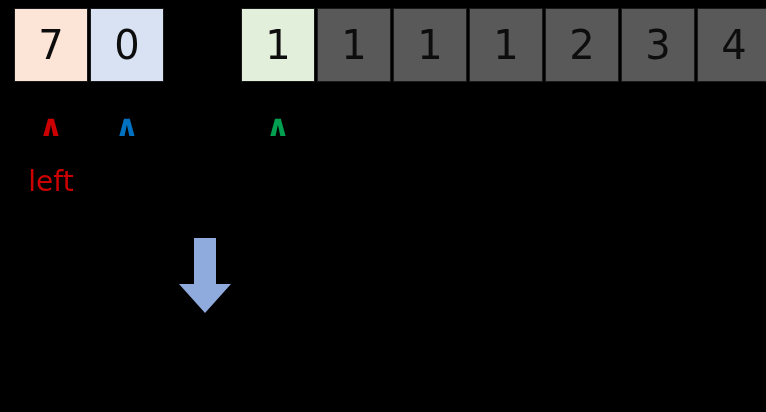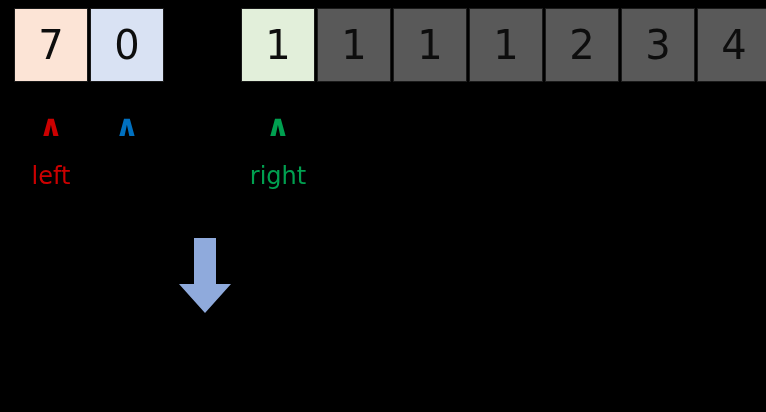--- a/index.html
+++ b/index.html
@@ -62,23 +62,23 @@
   }
   .pointer .caret {
     font-size: 30px;
     line-height: 28px;
     font-weight: bold;
     display: block;
     font-family: "DejaVu Sans", "Liberation Sans", sans-serif;
   }
   .pointer .plabel {
     display: block;
-    font-size: 24px;
+    font-size: 28px;
     line-height: 32px;
-    margin-top: 20px;
+    margin-top: 26px;
     font-family: "DejaVu Sans", "Liberation Sans", sans-serif;
   }
 
   #pointer-left  { left: 14px;  top: 112px; color: #cc0000; }
   #pointer-mid   { left: 90px;  top: 112px; color: #0070c0; }
   #pointer-right { left: 241px; top: 112px; color: #00a050; }
 
   
   #down-arrow {
     position: absolute;
@@ -130,20 +130,19 @@
     <span class="caret">∧</span>
     <span class="plabel">left</span>
   </div>
 
   <div class="pointer" id="pointer-mid">
     <span class="caret">∧</span>
   </div>
 
   <div class="pointer" id="pointer-right">
     <span class="caret">∧</span>
-    <span class="plabel">right</span>
   </div>
 
   <svg id="down-arrow" viewBox="0 0 54 76" aria-hidden="true">
     <polygon points="16,0 38,0 38,46 53,46 27,75 1,46 16,46" fill="#8faadc"></polygon>
   </svg>
 
 </div>
 
 </body></html>

